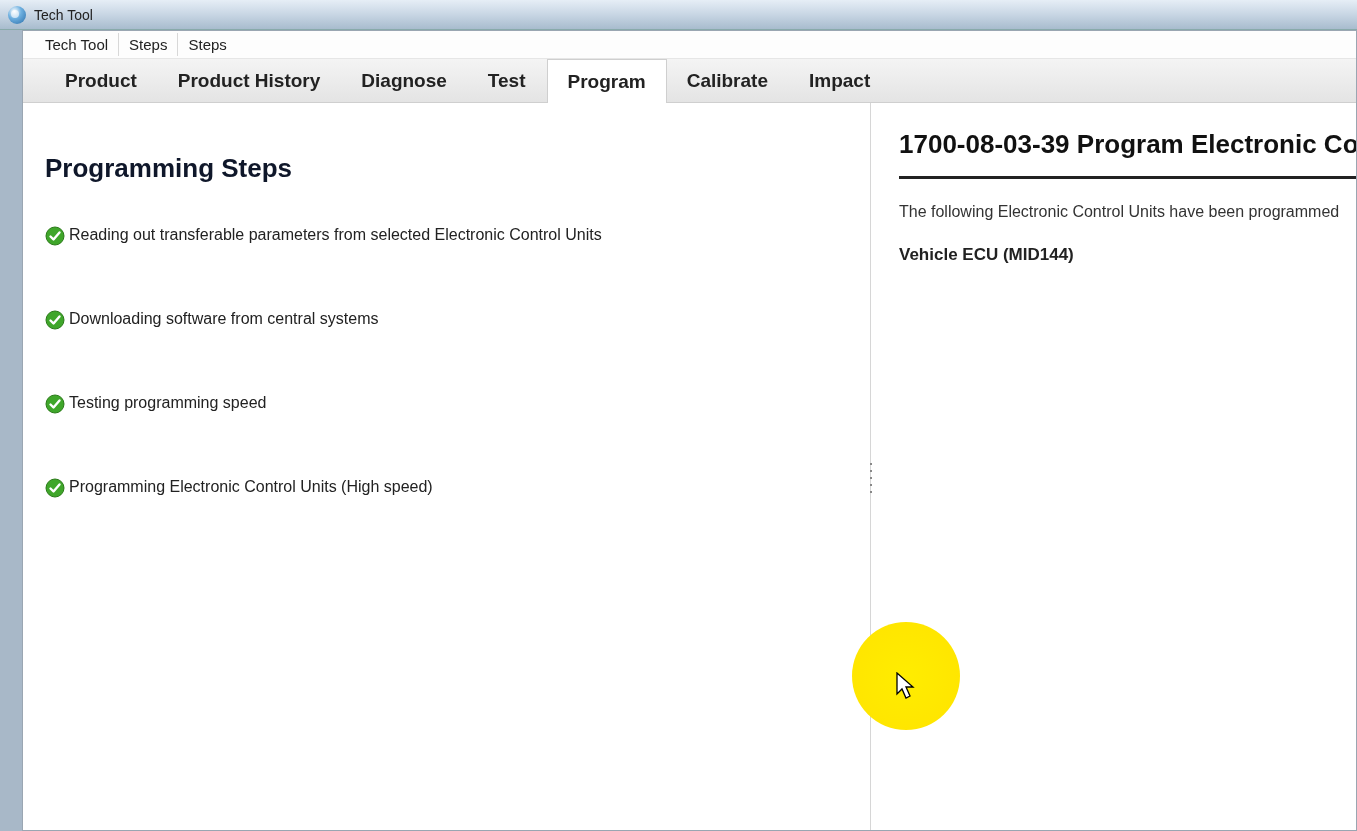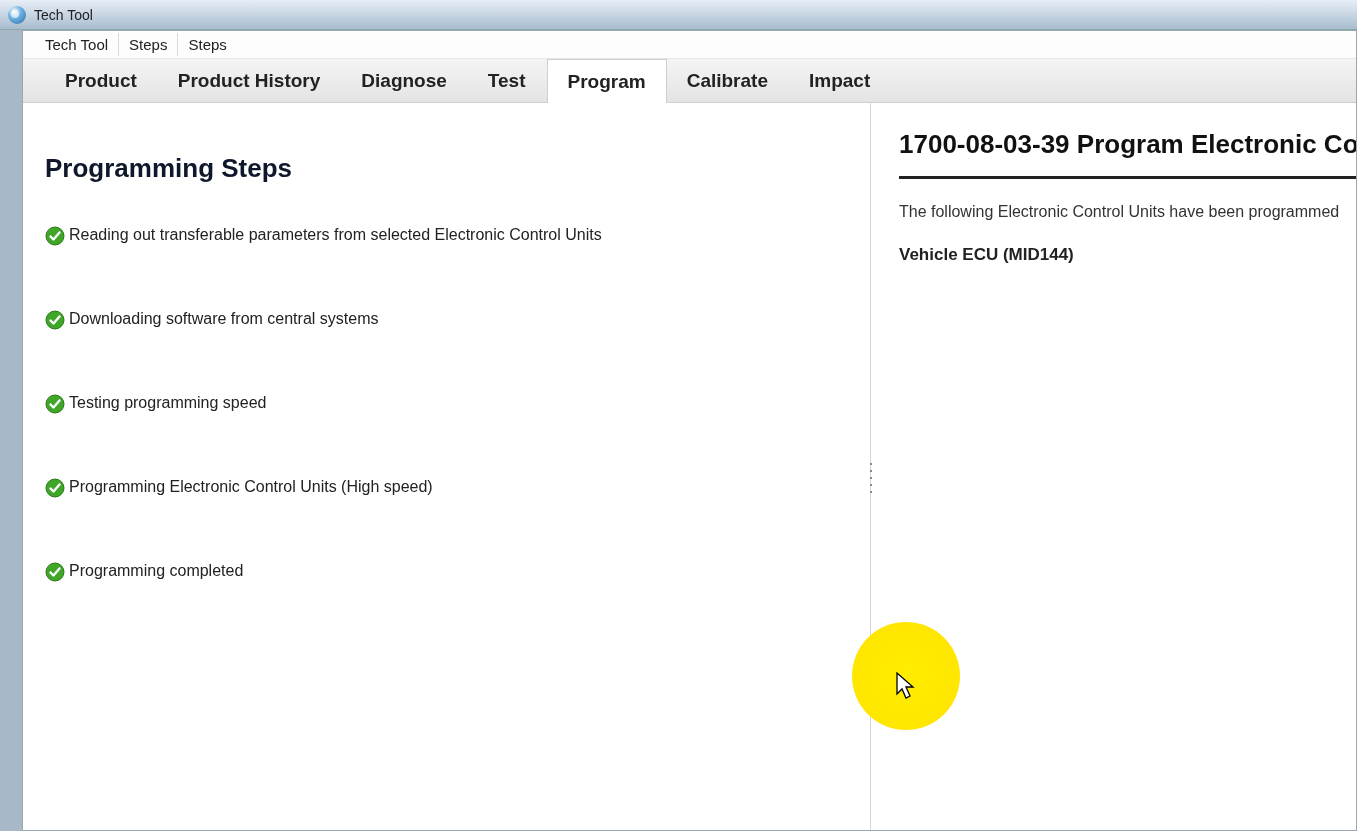--- a/index.html
+++ b/index.html
@@ -251,29 +251,20 @@
       <div class="step">
         <span class="step-icon">
           <svg viewBox="0 0 20 20" width="20" height="20">
               <circle cx="10" cy="10" r="9" fill="#3fa62a" stroke="#2a7a18" stroke-width="1"></circle>
               <path d="M5.5 10.5 L8.5 13.5 L14.5 6.5" stroke="#fff" stroke-width="2.4" fill="none" stroke-linecap="round" stroke-linejoin="round"></path>
             </svg>
         </span>
         <span class="step-label">Programming Electronic Control Units (High speed)</span>
       </div>
 
-      <div class="step">
-        <span class="step-icon">
-          <svg viewBox="0 0 20 20" width="20" height="20">
-              <circle cx="10" cy="10" r="9" fill="#3fa62a" stroke="#2a7a18" stroke-width="1"></circle>
-              <path d="M5.5 10.5 L8.5 13.5 L14.5 6.5" stroke="#fff" stroke-width="2.4" fill="none" stroke-linecap="round" stroke-linejoin="round"></path>
-            </svg>
-        </span>
-        <span class="step-label">Programming completed</span>
-      </div>
     </div>
 
     <div class="splitter-handle">
       <span></span>
         <span></span>
         <span></span>
         <span></span>
         <span></span>
     </div>
 

